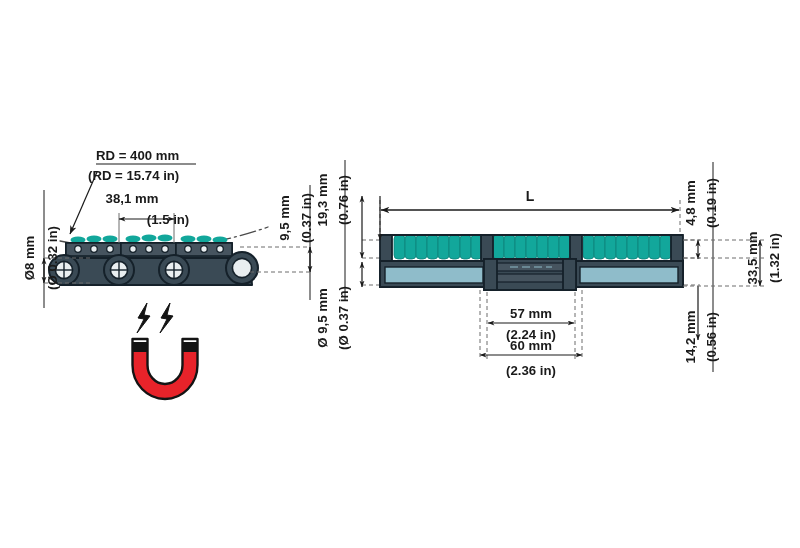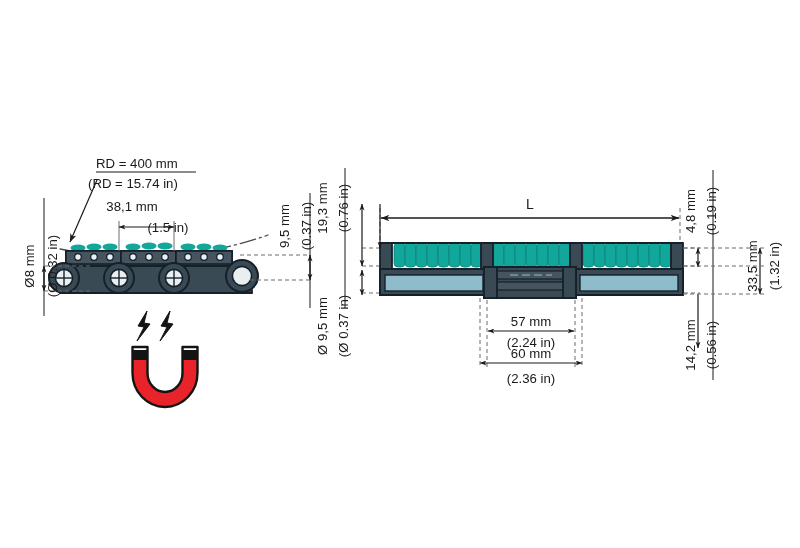--- a/index.html
+++ b/index.html
@@ -3,21 +3,21 @@
 <meta charset="utf-8">
 <style>
   html,body{margin:0;padding:0;background:#ffffff;}
   body{
     width:800px;height:548px;
     font-family:"Liberation Sans", sans-serif;
     color:#1a1a1a;
     overflow:hidden;
     position:relative;
   }
-  #stage{position:absolute;left:0;top:8px;width:800px;height:492px;}
+  #stage{position:absolute;left:0;top:0;width:800px;height:492px;font-weight:bold;}
   svg{display:block;}
   .dimtext{
     font-family:"Liberation Sans", sans-serif;
     font-size:13.2px;
     fill:#1a1a1a;
   }
   .lbl-L{
     font-family:"Liberation Sans", sans-serif;
     font-size:14px;
     fill:#1a1a1a;

